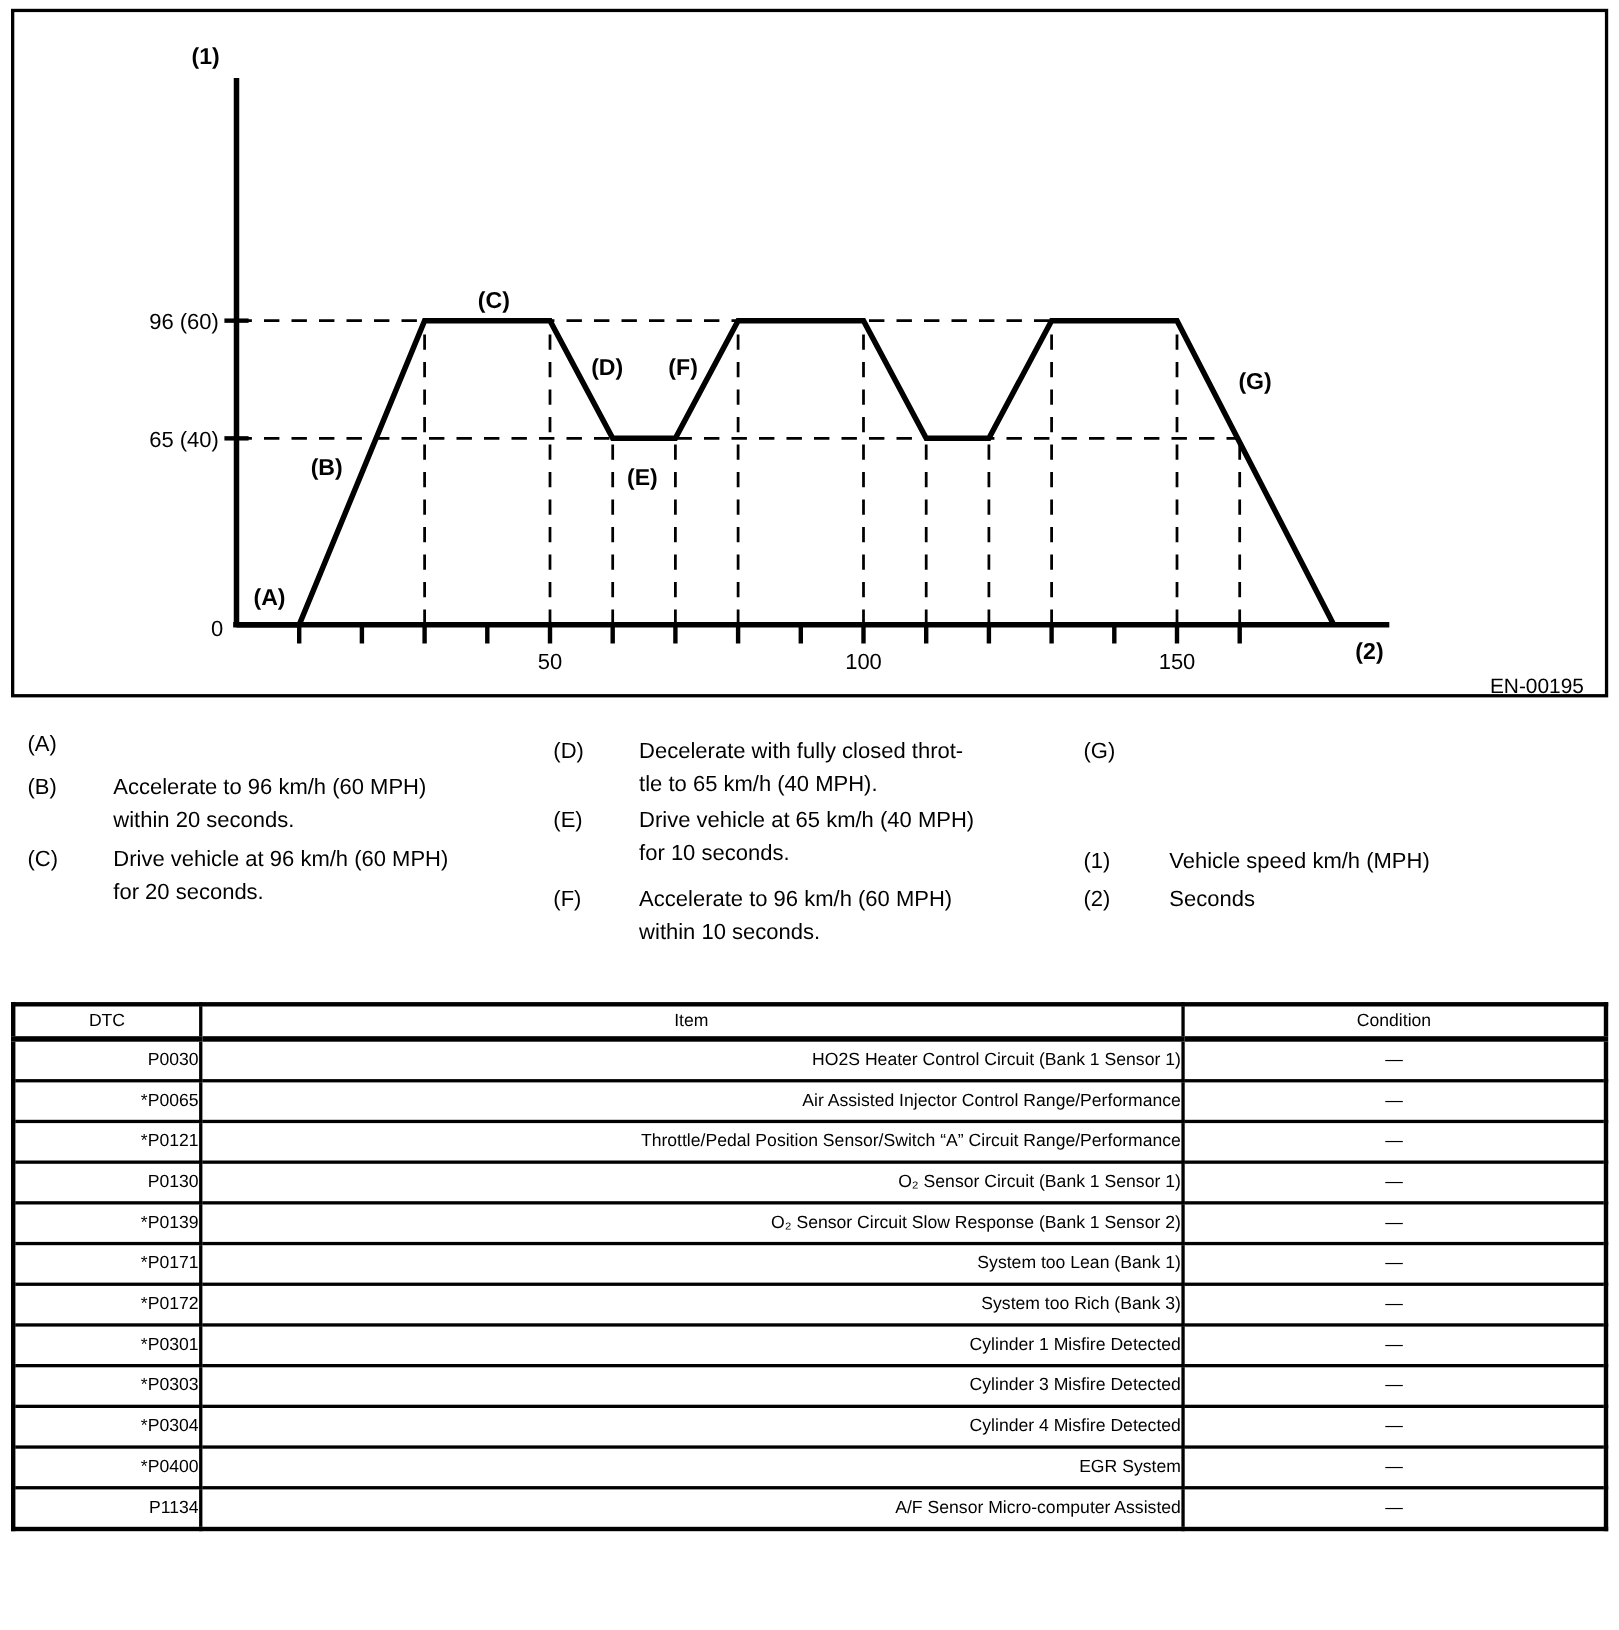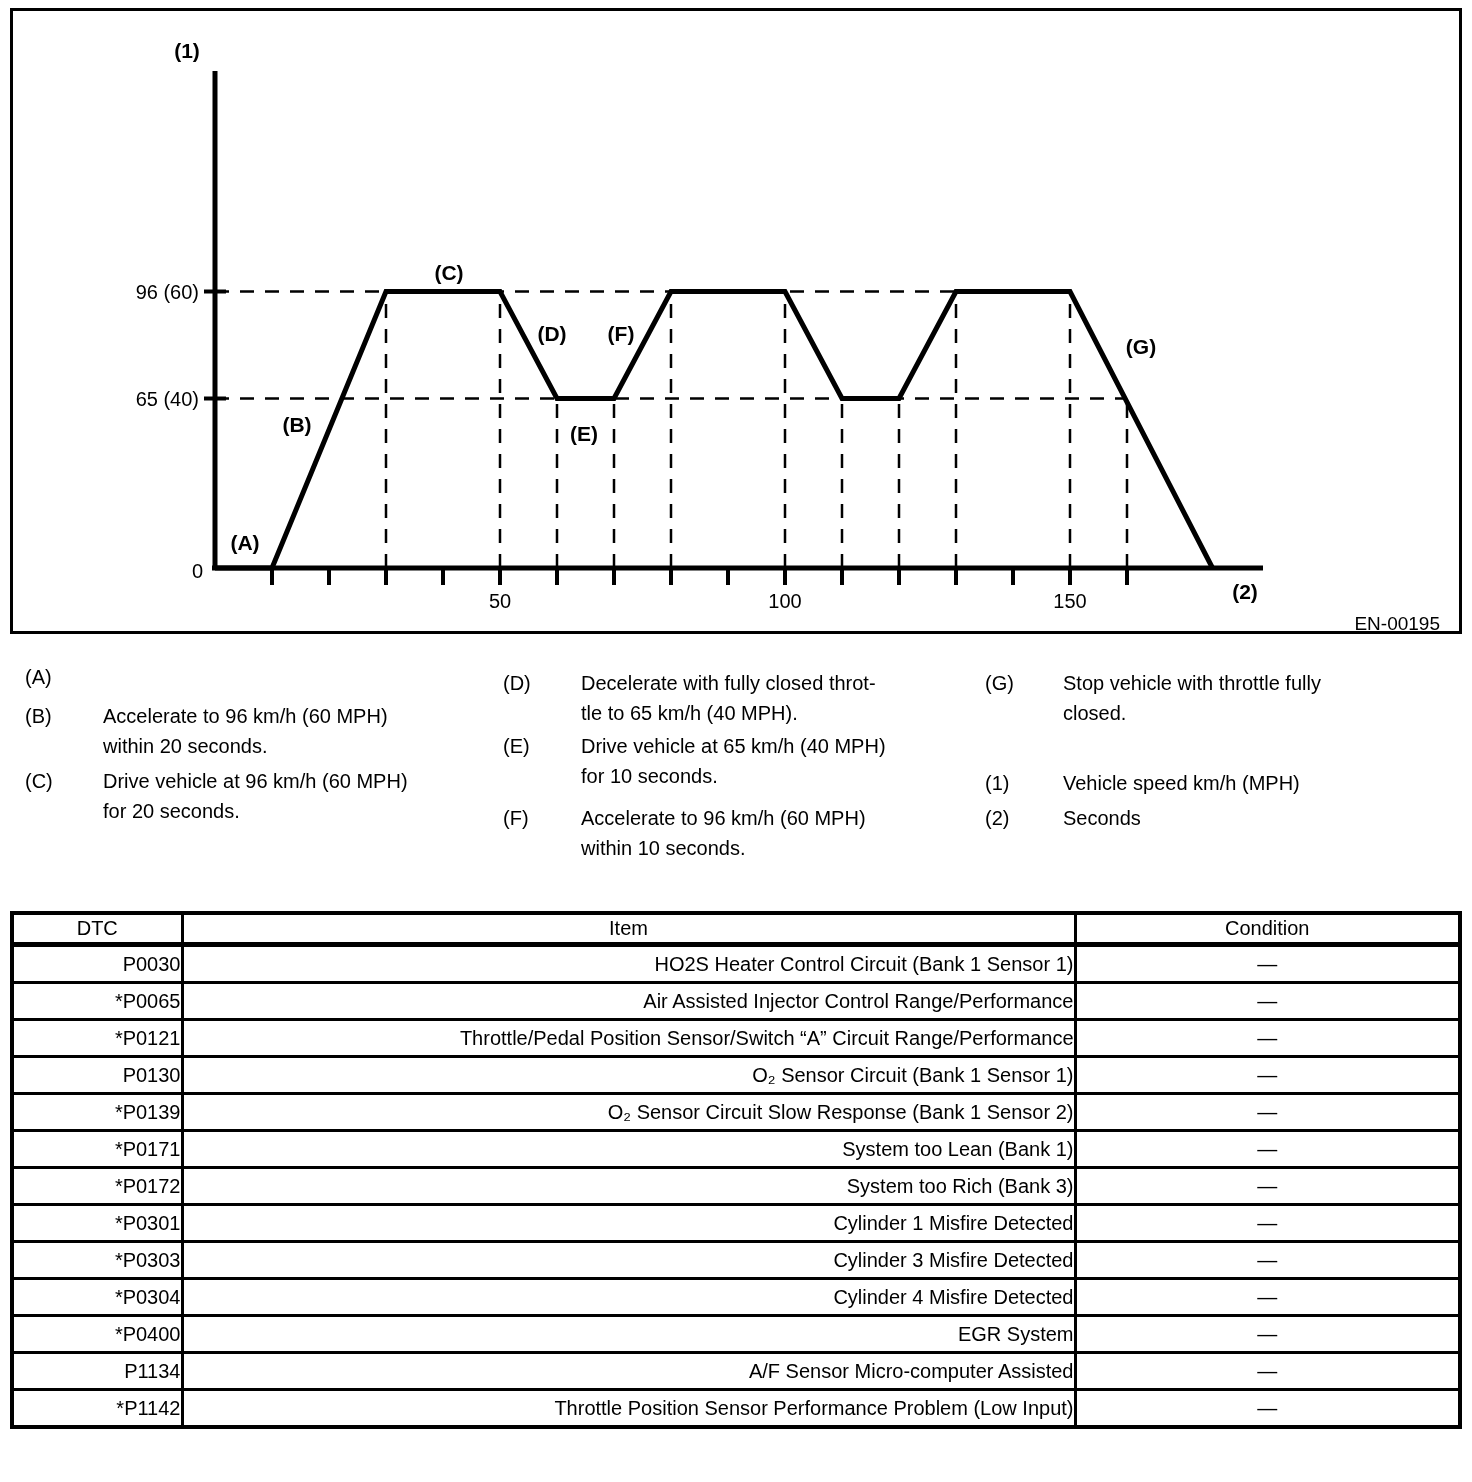--- a/index.html
+++ b/index.html
@@ -27,21 +27,21 @@
   
   .legend { position: absolute; inset: 0; font-size: 20px; line-height: 30px; }
   .lg-entry { position: absolute; display: flex; align-items: flex-start; }
   .lg-key  { width: 78px; flex: none; }
   .lg-text { white-space: pre-line; width: 410px; }
 
   
   table.dtc {
     position: absolute; left: 10px; top: 911px; width: 1448px;
     border-collapse: collapse; table-layout: fixed;
-    font-size: 20px;
+    font-size: 16px;
   }
   table.dtc, table.dtc th, table.dtc td { border: 3px solid #000; }
   table.dtc { border-width: 4px; }
   table.dtc th {
     height: 27px; font-weight: normal; text-align: center;
     border-bottom-width: 5px; padding: 0;
   }
   table.dtc td { height: 34px; padding: 0; vertical-align: middle; }
   td.c-dtc  { text-align: right; }
   td.c-item { text-align: right; padding-left: 10px !important; }
@@ -146,22 +146,20 @@
       <span class="lg-text">Drive vehicle at 65 km/h (40 MPH)
 for 10 seconds.</span>
     </div>
     <div class="lg-entry" style="left:503px;top:803px">
       <span class="lg-key">(F)</span>
       <span class="lg-text">Accelerate to 96 km/h (60 MPH)
 within 10 seconds.</span>
     </div>
     <div class="lg-entry" style="left:985px;top:668px">
       <span class="lg-key">(G)</span>
-      <span class="lg-text">Stop vehicle with throttle fully
-closed.</span>
     </div>
     <div class="lg-entry" style="left:985px;top:768px">
       <span class="lg-key">(1)</span>
       <span class="lg-text">Vehicle speed km/h (MPH)</span>
     </div>
     <div class="lg-entry" style="left:985px;top:803px">
       <span class="lg-key">(2)</span>
       <span class="lg-text">Seconds</span>
     </div>
   </div>
@@ -233,21 +231,16 @@
       <tr>
           <td class="c-dtc">*P0400</td>
           <td class="c-item">EGR System</td>
           <td class="c-cond">—</td>
         </tr>
       <tr>
           <td class="c-dtc">P1134</td>
           <td class="c-item">A/F Sensor Micro-computer Assisted</td>
           <td class="c-cond">—</td>
         </tr>
-      <tr>
-          <td class="c-dtc">*P1142</td>
-          <td class="c-item">Throttle Position Sensor Performance Problem (Low Input)</td>
-          <td class="c-cond">—</td>
-        </tr>
     </tbody>
   </table>
 
 </div>
 
 </body></html>

